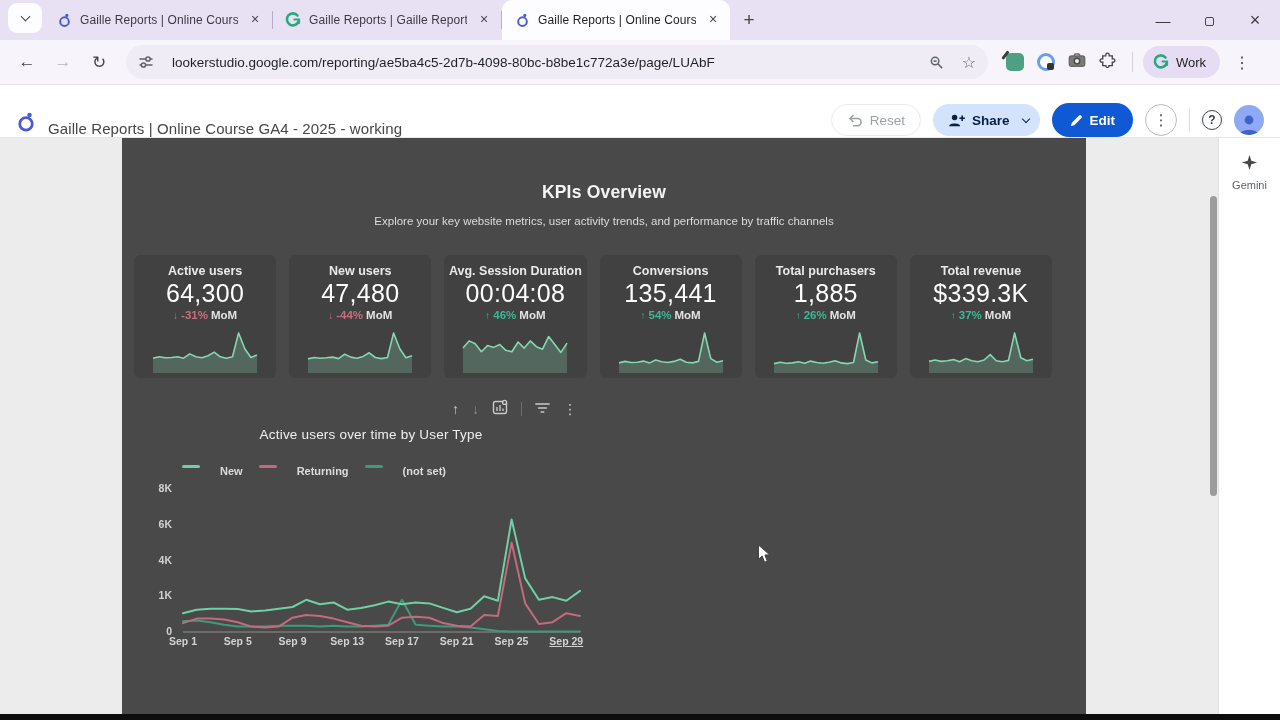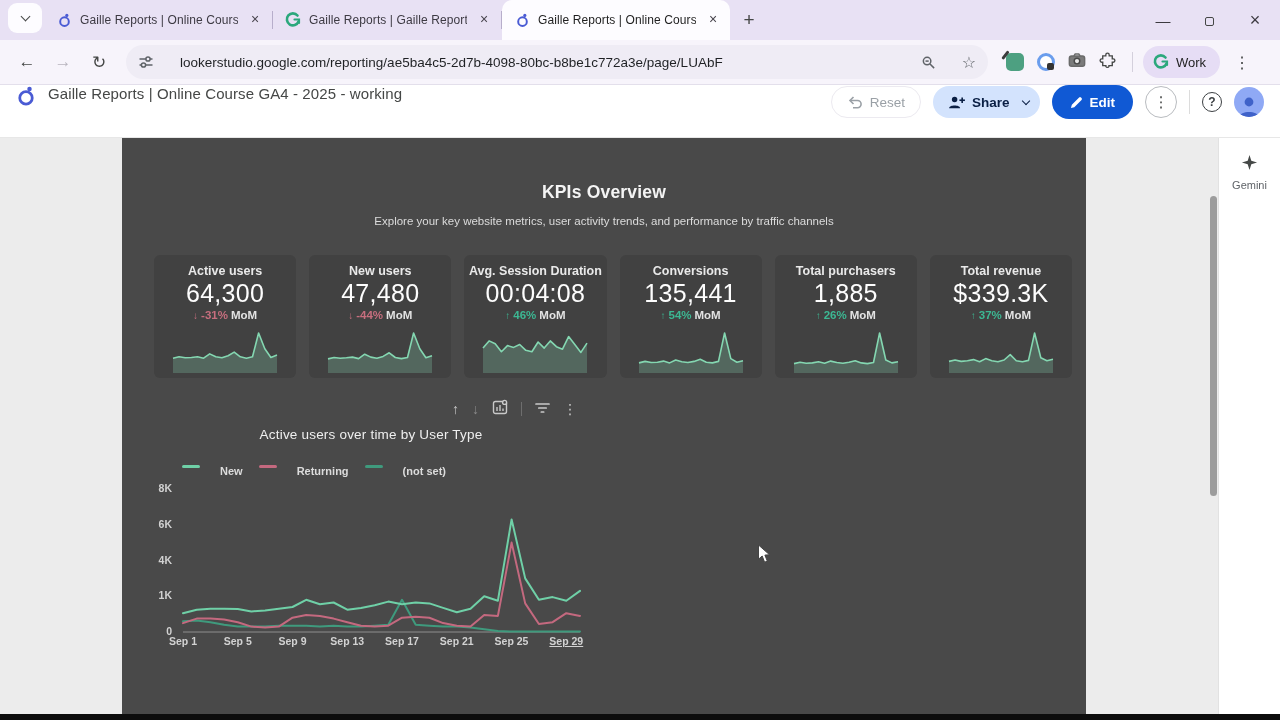--- a/index.html
+++ b/index.html
@@ -20,35 +20,35 @@
 .newtab{width:26px;height:26px;margin:0 0 7px 6px;font-size:19px;color:#454746;display:flex;align-items:center;justify-content:center;border-radius:50%}
 #wincontrols{position:absolute;right:6px;top:0;height:40px;display:flex;align-items:center;gap:24px;padding-right:8px}
 #wincontrols .wc{font-size:15px;color:#3c3a40;width:22px;text-align:center}
 .restore{display:inline-block;width:9px;height:9px;border:1.6px solid #454746;border-radius:2px;position:relative;background:#e8e1f4}
 .restore::before{content:"";position:absolute;top:-4px;left:2px;width:8px;height:8px;border:1.6px solid #454746;border-radius:2px;z-index:-1}
 
 
 #toolbar{position:absolute;left:0;top:40px;width:1280px;height:45px;background:#f7f4fb;display:flex;align-items:center;padding:0 10px 0 12px;gap:6px;border-bottom:1px solid #e3dfeb}
 .navbtn{width:30px;height:30px;display:flex;align-items:center;justify-content:center;font-size:17px;color:#454746;border-radius:50%}
 .navbtn.disabled{color:#b8b4be}
-#omnibox{flex:1;height:34px;max-width:862px;background:#efecf5;border-radius:17px;display:flex;align-items:center;padding:0 12px;gap:26px;margin:0 6px}
+#omnibox{flex:1;height:34px;max-width:862px;background:#efecf5;border-radius:17px;display:flex;align-items:center;padding:0 12px;gap:18px;margin:0 6px}
 #urltext{flex:1;font-size:13.5px;color:#1f2124;white-space:nowrap;overflow:hidden}
 .obicon{display:flex;align-items:center;justify-content:center;color:#5f6368}
 #ext-row{display:flex;align-items:center;gap:13px;margin:0 6px}
 .ext-green{width:18px;height:18px;border-radius:5px;background:#4da081;position:relative}
 .ext-green::before{content:"";position:absolute;left:-2px;top:-3px;width:2.5px;height:10px;background:#3c3c3c;transform:rotate(38deg);border-radius:2px}
 .ext-blue{width:18px;height:18px;border-radius:50%;border:3px solid #6a9ded;background:#fff;position:relative}
 .ext-blue::before{content:"";position:absolute;right:-2px;bottom:-2px;width:7px;height:7px;background:#333;border-radius:2px}
 .toolbar-sep{width:1px;height:20px;background:#d4d0dc;margin:0 4px}
 #workchip{height:32px;border-radius:16px;background:#e6ddf5;display:flex;align-items:center;gap:7px;padding:0 14px 0 10px;margin-right:4px}
 #workchip span{font-size:13px;color:#1f1f1f}
 .menu-dots{font-size:16px;color:#454746;width:24px;text-align:center}
 
 
-#appheader{position:absolute;left:0;top:85px;width:1280px;height:53px;background:#fff;display:flex;align-items:flex-start;padding:0 16px;border-bottom:1px solid #e7e7e7}
+#appheader{position:absolute;left:0;top:85px;width:1280px;height:53px;background:#fff;display:flex;align-items:flex-end;padding:0 16px;border-bottom:1px solid #e7e7e7}
 #report-title{font-size:15px;color:#454746;margin-left:12px;letter-spacing:.1px}
 #header-right{margin-left:auto;display:flex;align-items:center;gap:12px}
 .pill{height:32px;border-radius:16px;display:flex;align-items:center;gap:7px;padding:0 15px;font-size:13.5px}
 #reset-btn{background:#fff;border:1px solid #eceaf0;color:#9aa0a6}
 #share-btn{background:#d3e3fd;color:#0a1f44;font-weight:700;padding-right:11px}
 .sharecaret{width:6px;height:6px;border-right:1.7px solid #0a1f44;border-bottom:1.7px solid #0a1f44;transform:rotate(45deg);margin:-3px 0 0 6px}
 #edit-btn{background:#1059d4;color:#fff;font-weight:700;height:34px;border-radius:17px;padding:0 18px}
 #hdr-menu{width:32px;height:32px;border:1px solid #b9bcc0;border-radius:50%;display:flex;align-items:center;justify-content:center;font-size:15px;color:#454746}
 .hdr-sep{width:1px;height:24px;background:#dcdcdc}
 #help-btn{width:20px;height:20px;border:1.8px solid #3c4043;border-radius:50%;display:flex;align-items:center;justify-content:center;font-size:12px;font-weight:700;color:#3c4043}
@@ -58,21 +58,21 @@
 #viewport{position:absolute;left:0;top:138px;width:1280px;height:576px;background:#ececec}
 #canvas{position:absolute;left:122px;top:0;width:964px;height:576px;background:#494949}
 #scrollbar{position:absolute;left:1210px;top:58px;width:7px;height:300px;background:#9c9c9c;border-radius:4px}
 #gemini-panel{position:absolute;left:1218px;top:0;width:62px;height:576px;background:#fff;border-left:1px solid #e2e2e2;text-align:center}
 #gemini-label{font-size:11px;color:#5f6368;margin-top:4px}
 #bottombar{position:absolute;left:0;top:714px;width:1280px;height:6px;background:#0d0d0d}
 
 
 .pg-title{position:absolute;top:44px;left:0;width:100%;text-align:center;font-size:17.5px;font-weight:600;color:#f4f4f4;letter-spacing:.2px}
 .pg-sub{position:absolute;top:77px;left:0;width:100%;text-align:center;font-size:11.5px;color:#dcdcdc}
-#cards{position:absolute;left:32px;top:117px;width:918px;height:123px;display:flex;gap:13px}
+#cards{position:absolute;left:12px;top:117px;width:918px;height:123px;display:flex;gap:13px}
 .card{flex:1;background:#414141;border-radius:6px;display:flex;flex-direction:column;align-items:center;padding-top:9px}
 .card-label{font-size:12.5px;font-weight:600;color:#e9e9e9}
 .card-value{font-size:25px;font-weight:500;color:#fdfdfd;margin-top:1px;letter-spacing:.3px}
 .card-mom{font-size:11.5px;font-weight:700;color:#e3e3e3;margin-top:1px;display:flex;align-items:center;gap:3px}
 .card-mom .arrow{font-size:10px}
 .card-mom.down .arrow,.card-mom.down .delta{color:#c66e7e}
 .card-mom.up .arrow,.card-mom.up .delta{color:#3cb893}
 .spark{width:104px;height:46px;margin-top:6px;overflow:visible}
 
 #chart-toolbar{position:absolute;left:330px;top:261px;display:flex;align-items:center;gap:13px;color:#c9c9c9}

